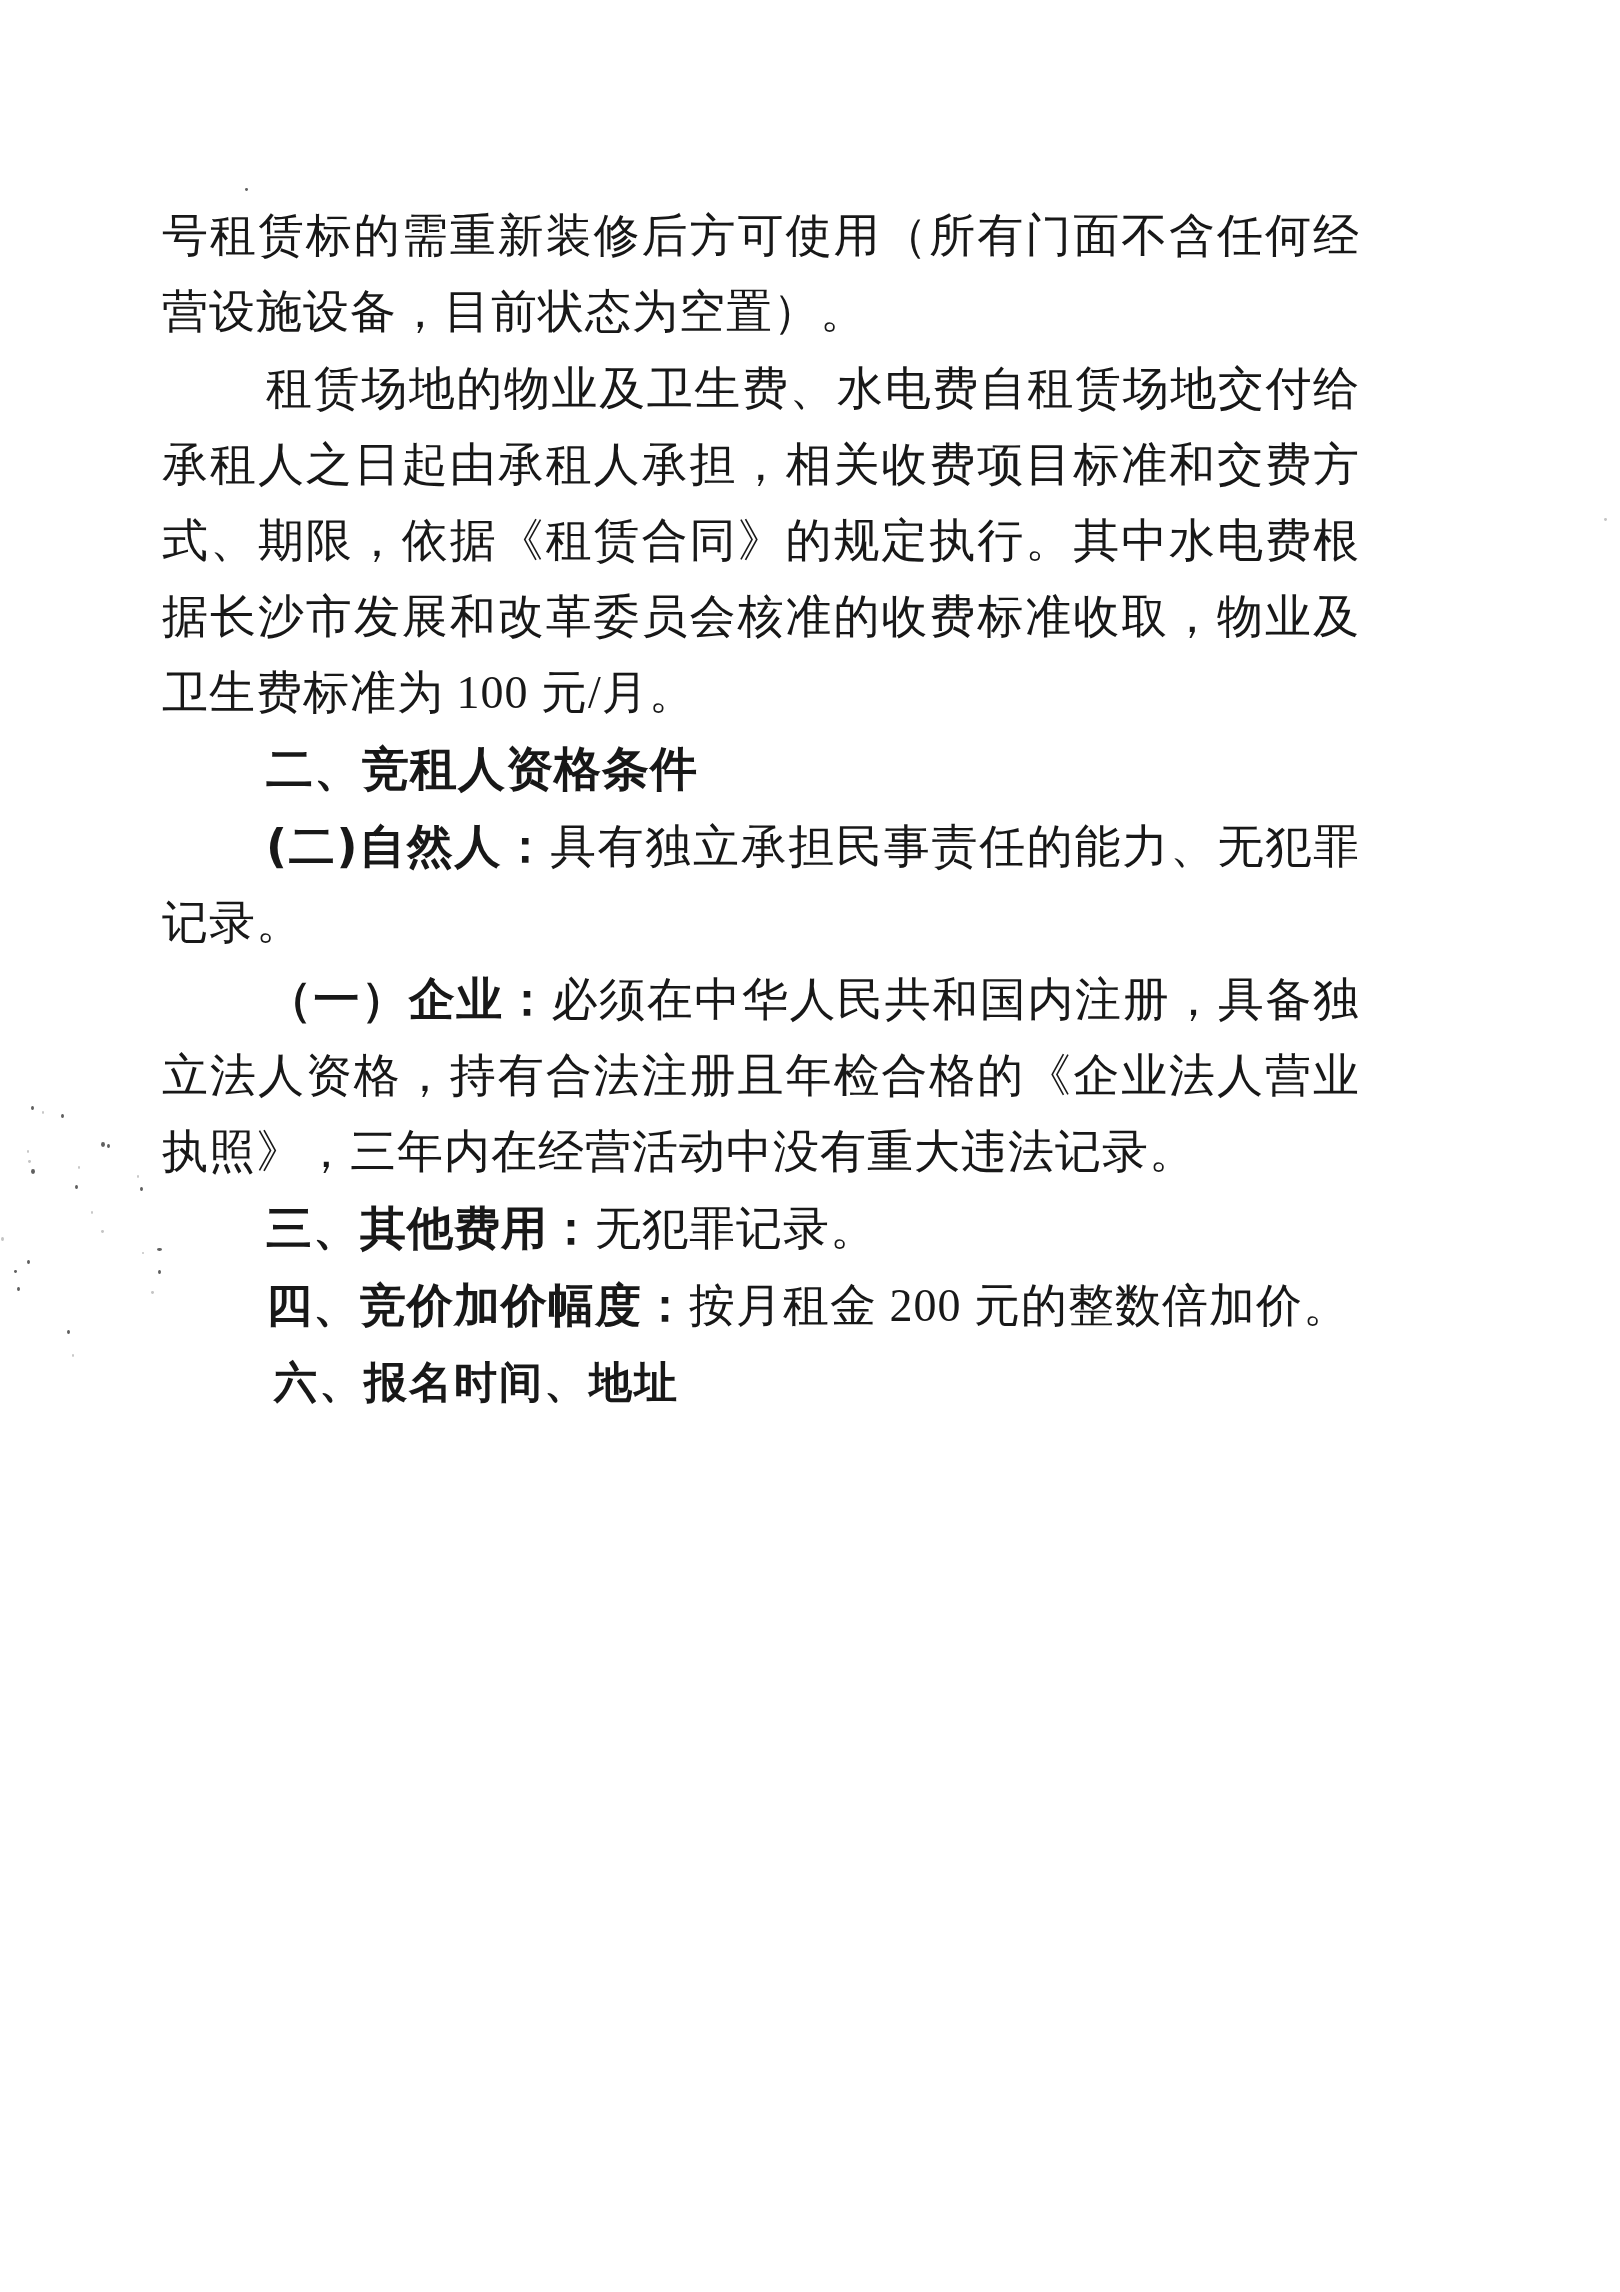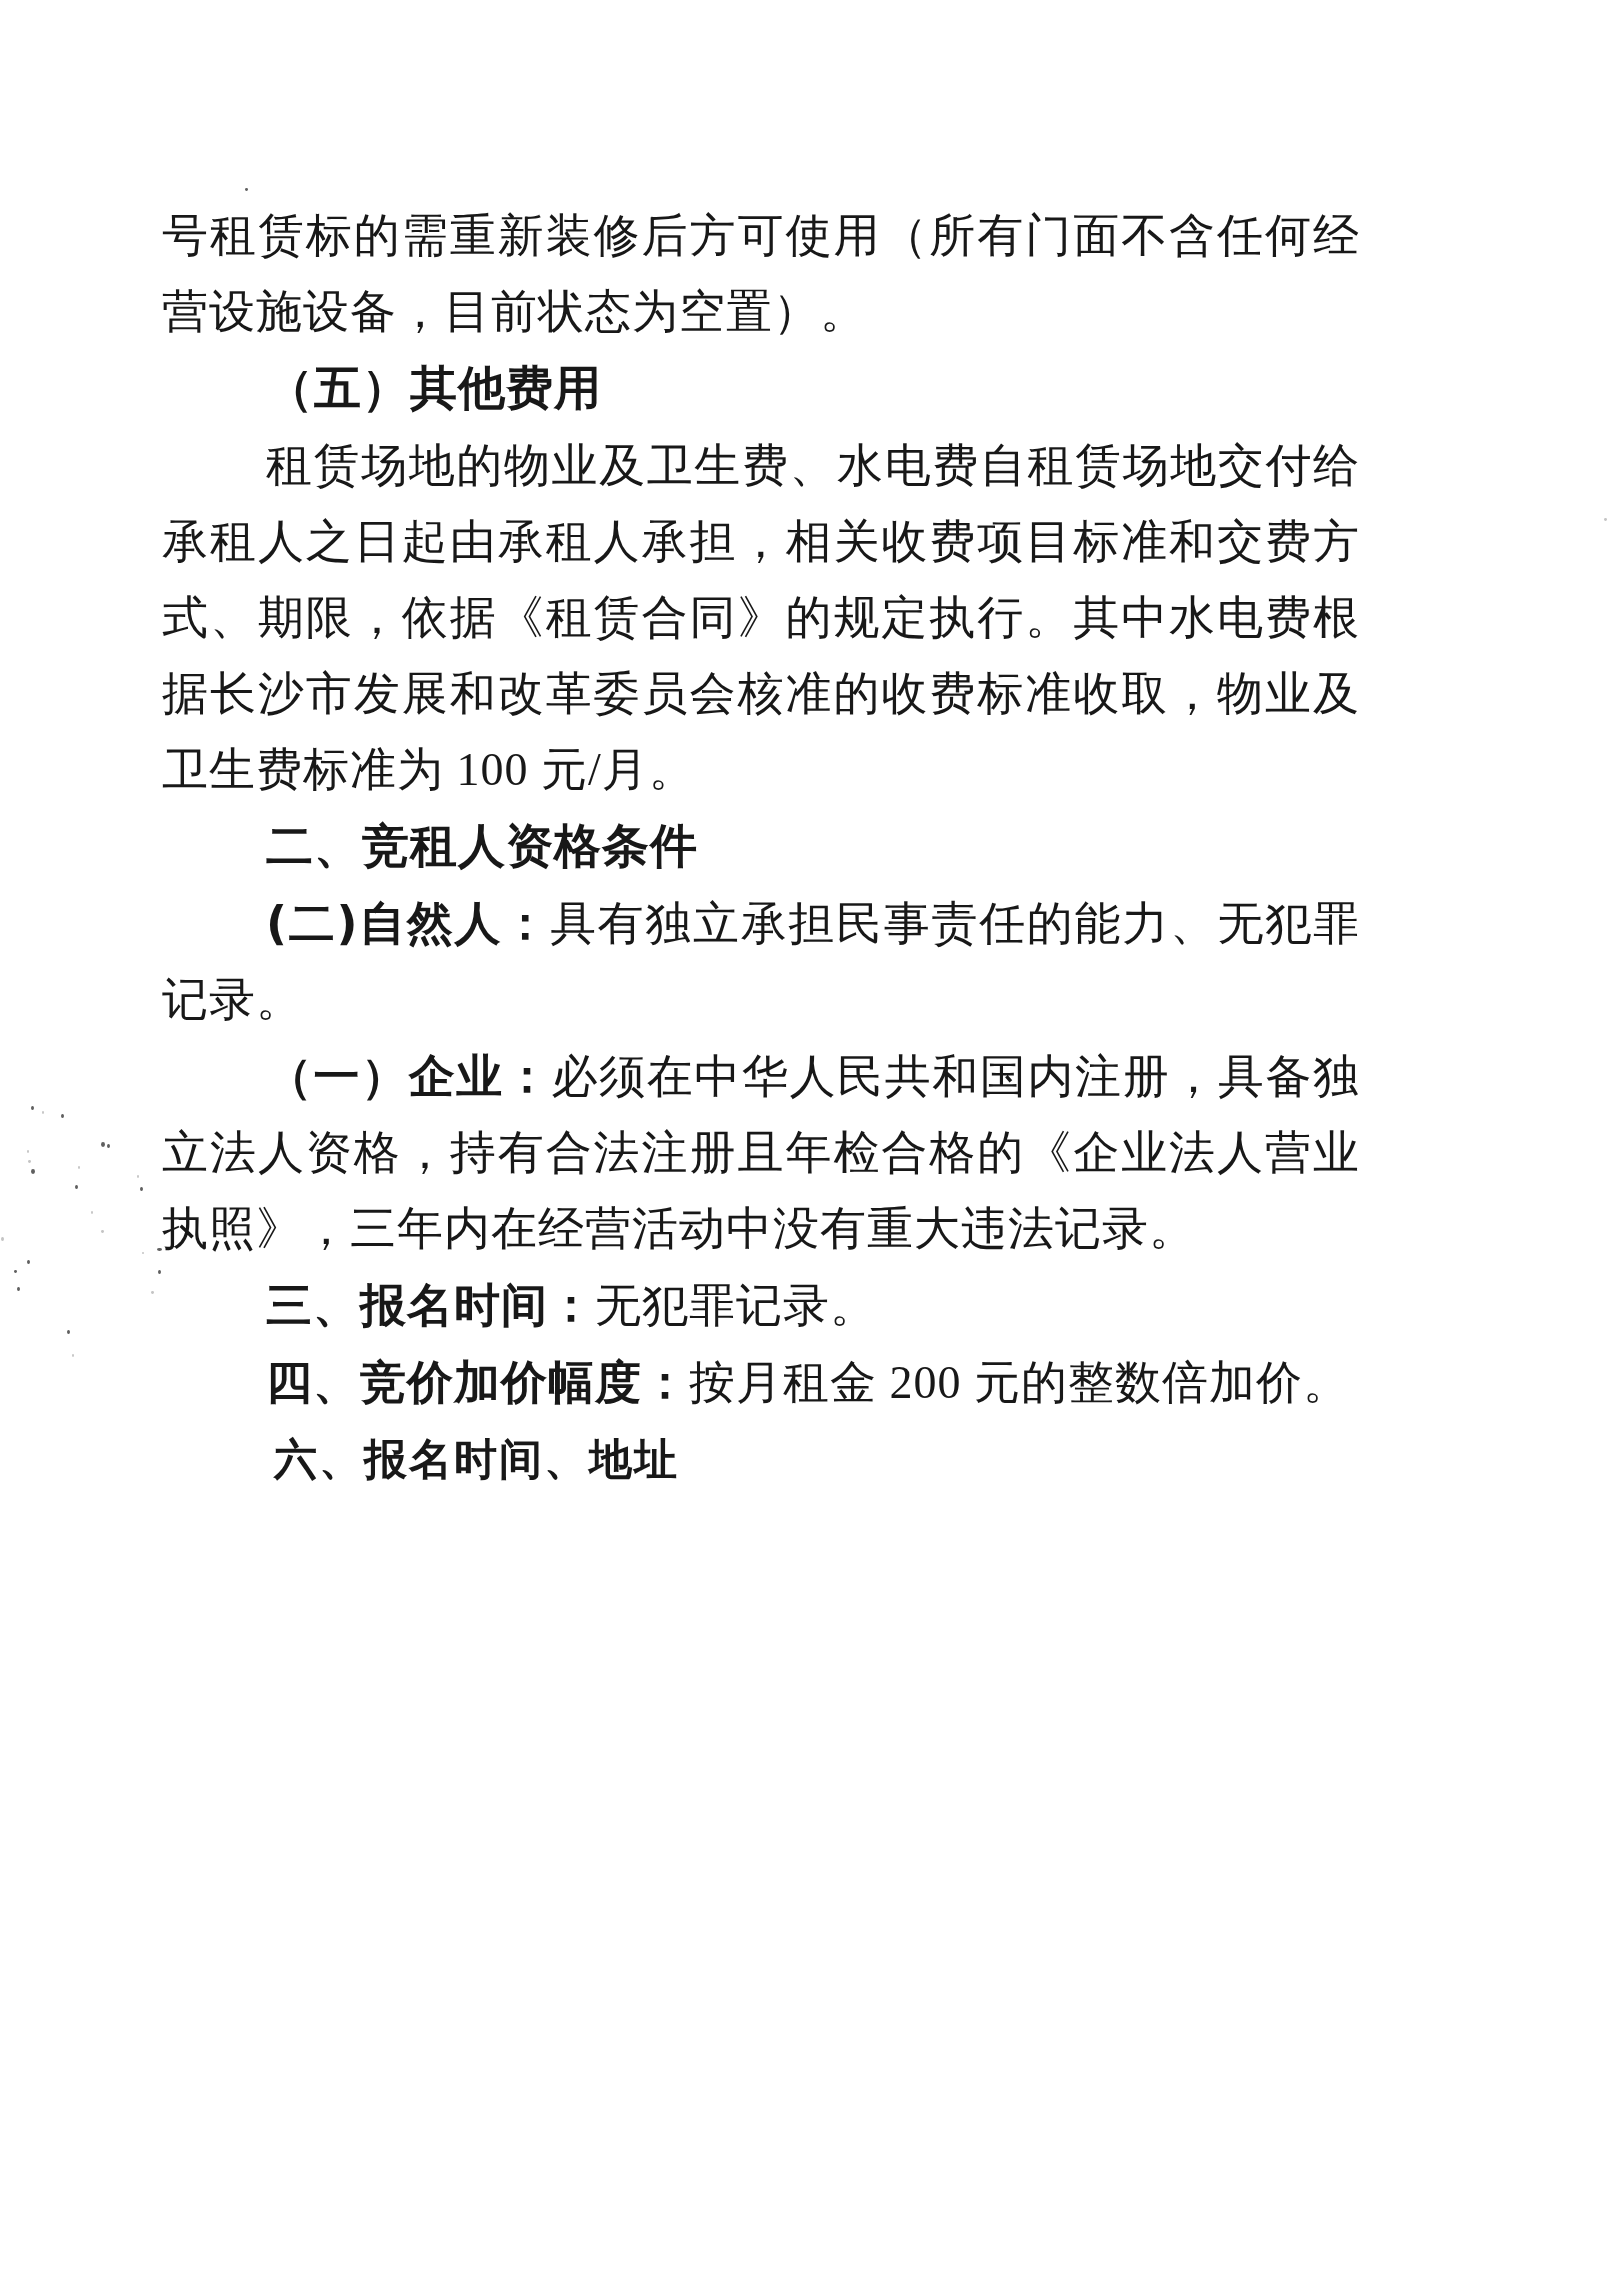--- a/index.html
+++ b/index.html
@@ -50,32 +50,31 @@
 </style>
 </head>
 <body>
 
 <div class="page">
 
   <div class="page-text">
 
     <p class="block"><span class="lead"></span><span>号租赁标的需重新装修后方可使用（所有门面不含任何经营设施设备，目前状态为空置）。</span></p>
 
-    <p class="block indent heading"><span class="lead">（五）其他费用</span><span></span></p>
 
 
     <p class="block indent"><span class="lead"></span><span>租赁场地的物业及卫生费、水电费自租赁场地交付给承租人之日起由承租人承担，相关收费项目标准和交费方式、期限，依据《租赁合同》的规定执行。其中水电费根据长沙市发展和改革委员会核准的收费标准收取，物业及卫生费标准为 100 元/月。</span></p>
 
     <p class="block indent heading"><span class="lead">二、竞租人资格条件</span><span></span></p>
 
     <p class="block indent"><span class="lead">(二)自然人：</span><span>具有独立承担民事责任的能力、无犯罪记录。</span></p>
 
     <p class="block indent"><span class="lead">（一）企业：</span><span>必须在中华人民共和国内注册，具备独立法人资格，持有合法注册且年检合格的《企业法人营业执照》，三年内在经营活动中没有重大违法记录。</span></p>
 
-    <p class="block indent"><span class="lead">三、报名时间：</span><span>无犯罪记录。</span></p>
+    <p class="block indent"><span class="lead">三、其他费用：</span><span>无犯罪记录。</span></p>
 
     <p class="block indent"><span class="lead">四、竞价加价幅度：</span><span>按月租金 200 元的整数倍加价。</span></p>
 
 
     <p class="block indent heading h-big"><span class="lead">六、报名时间、地址</span><span></span></p>
 
   </div>
 
   <div class="noise">
     <span class="dot" style="left:245px;top:188px;width:2.9px;height:2.9px;"></span>

